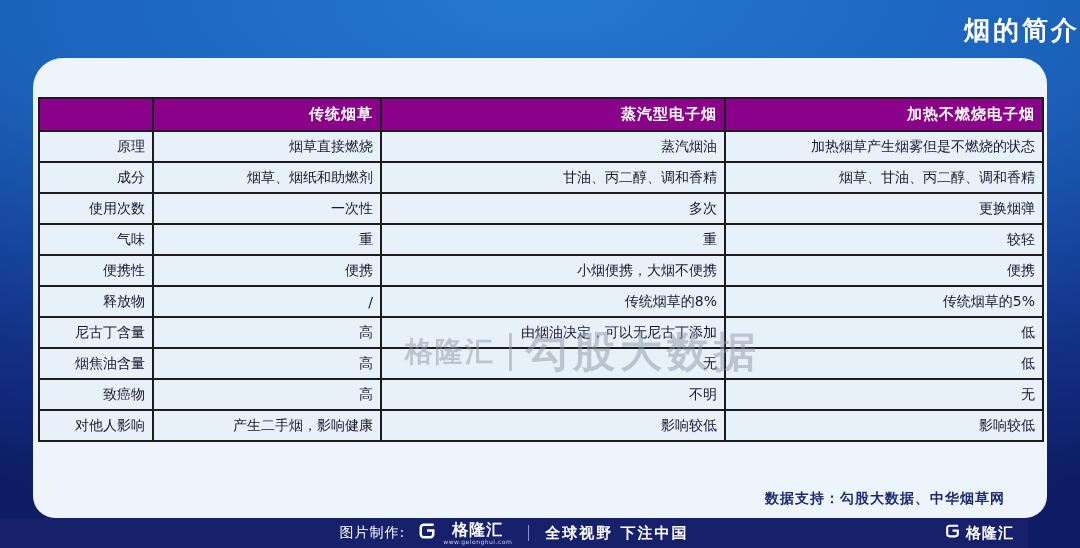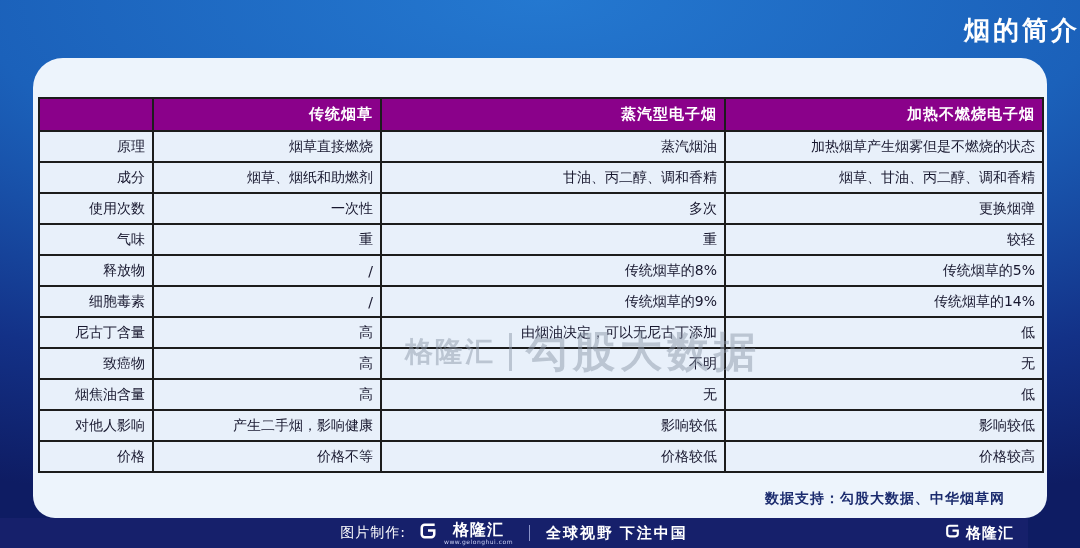--- a/index.html
+++ b/index.html
@@ -47,21 +47,21 @@
     position:absolute;left:0;bottom:0;width:1028px;height:30px;
     background:#16206b;color:#ffffff;
     display:flex;align-items:center;justify-content:center;gap:12px;
   }
   .footer-credit{font-size:14px;letter-spacing:1px;}
   .brand{display:flex;align-items:center;gap:6px;}
   .brand-text-wrap{display:flex;flex-direction:column;align-items:center;line-height:1;}
   .brand-text{font-weight:bold;font-size:16px;letter-spacing:1px;}
   .brand-url{font-size:6px;color:#c7cdf0;margin-top:1px;letter-spacing:0.5px;}
   .footer-divider{width:1px;height:16px;background:#8a93c9;margin:0 4px;}
-  .slogan{font-weight:bold;font-size:15px;letter-spacing:2px;font-family:Liberation Serif, serif;}
+  .slogan{font-weight:bold;font-size:15px;letter-spacing:2px;}
   .footer-right{
     position:absolute;right:14px;top:50%;transform:translateY(-50%);
     display:flex;align-items:center;gap:5px;
   }
   .footer-right .brand-text{font-size:15px;}
   .g-icon{display:inline-block;}
 </style>
 </head>
 <body>
 
@@ -102,60 +102,54 @@
           <td>多次</td>
           <td>更换烟弹</td>
         </tr>
         <tr>
           <td>气味</td>
           <td>重</td>
           <td>重</td>
           <td>较轻</td>
         </tr>
         <tr>
+          <td>便携性</td>
+          <td>便携</td>
+          <td>小烟便携，大烟不便携</td>
+          <td>便携</td>
+        </tr>
+        <tr>
           <td>释放物</td>
           <td>/</td>
           <td>传统烟草的8%</td>
           <td>传统烟草的5%</td>
         </tr>
         <tr>
-          <td>细胞毒素</td>
-          <td>/</td>
-          <td>传统烟草的9%</td>
-          <td>传统烟草的14%</td>
-        </tr>
-        <tr>
           <td>尼古丁含量</td>
           <td>高</td>
           <td>由烟油决定，可以无尼古丁添加</td>
+          <td>低</td>
+        </tr>
+        <tr>
+          <td>烟焦油含量</td>
+          <td>高</td>
+          <td>无</td>
           <td>低</td>
         </tr>
         <tr>
           <td>致癌物</td>
           <td>高</td>
           <td>不明</td>
           <td>无</td>
         </tr>
         <tr>
-          <td>烟焦油含量</td>
-          <td>高</td>
-          <td>无</td>
-          <td>低</td>
-        </tr>
-        <tr>
           <td>对他人影响</td>
           <td>产生二手烟，影响健康</td>
           <td>影响较低</td>
           <td>影响较低</td>
-        </tr>
-        <tr>
-          <td>价格</td>
-          <td>价格不等</td>
-          <td>价格较低</td>
-          <td>价格较高</td>
         </tr>
       </tbody>
   </table>
 
   <div class="watermark">
     <span class="wm-brand">格隆汇</span>
     <span class="wm-divider"></span>
     <span class="wm-text">勾股大数据</span>
   </div>
 

